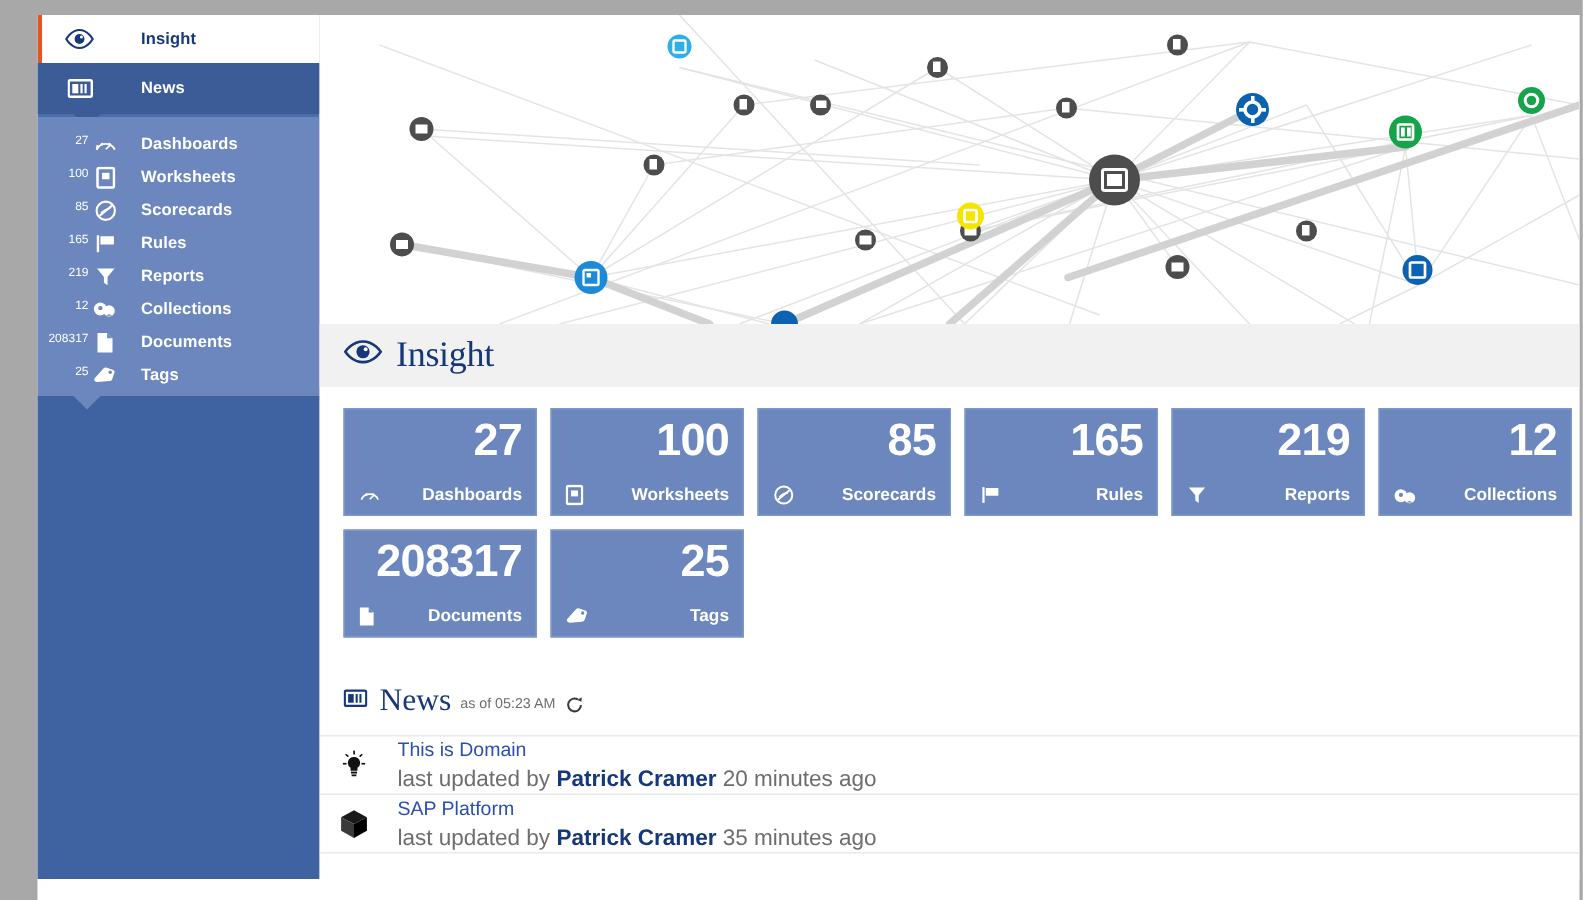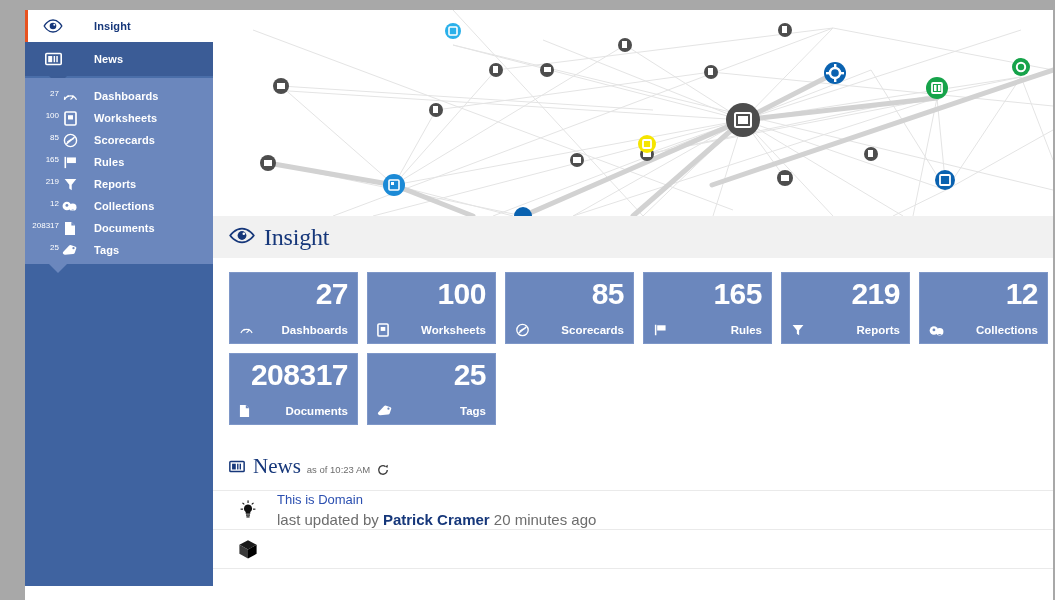--- a/index.html
+++ b/index.html
@@ -172,21 +172,21 @@
   }
   .refresh-btn {
     margin-left: 7px; padding-bottom: 1px;
     cursor: pointer; display: flex; align-items: center;
   }
   .news-list { margin-top: 13px; }
   .news-item {
     height: 38px;
     border-top: 1px solid #eaeaea;
     display: flex; align-items: center;
-    padding-left: 16px;
+    padding-left: 4px;
     cursor: pointer;
   }
   .news-item:last-child { border-bottom: 1px solid #eaeaea; }
   .news-ic {
     width: 38px;
     display: flex; align-items: center; justify-content: center;
   }
   .news-txt { margin-left: 10px; }
   .news-title {
     font-size: 13px; color: #2b4fb0;
@@ -602,21 +602,21 @@
     <div class="news-head">
       <span>
         <svg width="16" height="13" viewBox="0 0 17 14">
           <rect x="0.8" y="1.5" width="15.4" height="11" rx="1" fill="none" stroke="#16377a" stroke-width="1.6"></rect>
           <rect x="3.2" y="4" width="4" height="6.2" fill="#16377a"></rect>
           <rect x="8.6" y="4" width="1.5" height="6.2" fill="#16377a"></rect>
           <rect x="11.3" y="4" width="1.5" height="6.2" fill="#16377a"></rect>
         </svg>
       </span>
       <span class="news-head-title">News</span>
-      <span class="news-asof">as of 10:23 AM</span>
+      <span class="news-asof">as of 05:23 AM</span>
       <span class="refresh-btn">
         <svg width="12" height="12" viewBox="0 0 14 14">
           <path d="M12 7 A5 5 0 1 1 9.6 2.7" fill="none" stroke="#3a3a3a" stroke-width="1.6"></path>
           <path d="M12.6 1 L12.4 4.4 L9.1 3.1 Z" fill="#3a3a3a"></path>
         </svg>
       </span>
     </div>
 
     <div class="news-list">
 
@@ -640,18 +640,22 @@
       </div>
 
       <div class="news-item">
         <span class="news-ic">
           <svg width="20" height="21" viewBox="0 0 20 21">
             <path d="M10 1.2 L18.6 5.8 L10 10.4 L1.4 5.8 Z" fill="#1a1a1a"></path>
             <path d="M1.4 5.8 L10 10.4 L10 19.6 L1.4 14.8 Z" fill="#3a3a3a"></path>
             <path d="M18.6 5.8 L10 10.4 L10 19.6 L18.6 14.8 Z" fill="#000000"></path>
           </svg>
         </span>
+        <span class="news-txt">
+          <div class="news-title">SAP Platform</div>
+          <div class="news-sub"><span>last updated by </span><b>Patrick Cramer</b><span> 35 minutes ago</span></div>
+        </span>
       </div>
 
     </div>
 
   </div>
 </div>
 
 </body></html>

